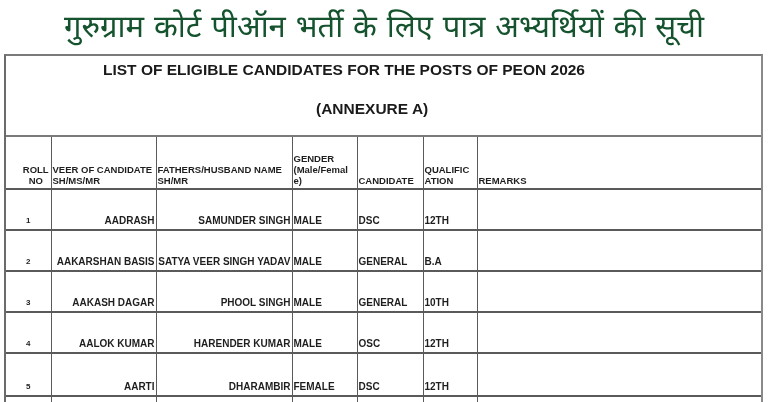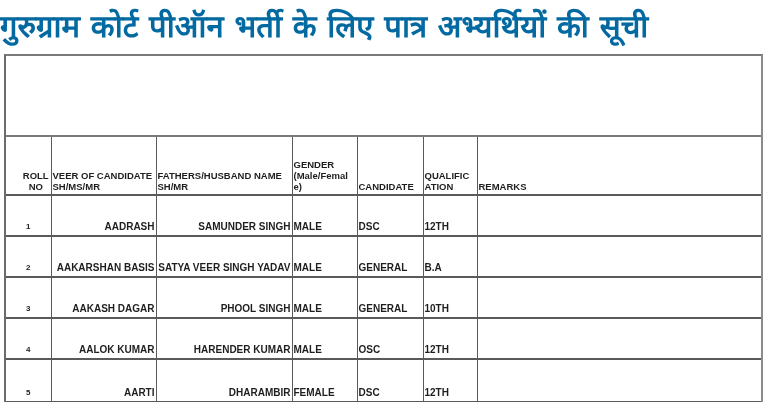--- a/index.html
+++ b/index.html
@@ -4,24 +4,24 @@
   <style>
     * { margin: 0; padding: 0; box-sizing: border-box; }
     html, body {
       width: 768px; height: 402px; overflow: hidden;
       background: #ffffff;
     }
     body { position: relative; font-family: "Liberation Sans", sans-serif; }
 
     .headline {
       position: absolute; left: 0; top: 0; width: 768px; height: 52px;
-      text-align: left;
-      color: #0369a1;
+      text-align: center;
+      color: #14532d;
       font-family: "DejaVu Sans", sans-serif;
-      font-weight: bold;
+      font-weight: normal;
       font-size: 31px;
       line-height: 52px;
       letter-spacing: 0px;
       white-space: nowrap;
     }
 
     .doc {
       position: absolute; left: 4px; top: 54px; width: 759px; height: 360px;
       border-left: 2px solid #6b6b6b;
       border-right: 2px solid #8a8a8a;
@@ -52,21 +52,21 @@
     }
     table.list th, table.list td {
       border-left: 1.5px solid #5a5a5a;
       border-bottom: 2px solid #5a5a5a;
       vertical-align: bottom;
       padding: 0 1px 2px 1px;
       overflow: hidden;
     }
     table.list th:first-child, table.list td:first-child { border-left: none; }
     table.list th {
-      height: 58px;
+      height: 52px;
       font-size: 9.5px;
       line-height: 11px;
       text-align: left;
       font-weight: bold;
       border-bottom: 2px solid #5a5a5a;
     }
     table.list th.c-roll { text-align: center; padding-left: 16px; }
     table.list td {
       height: 41px;
       font-size: 10px;
@@ -78,20 +78,22 @@
     table.list tr.last td { height: 43px; }
     table.list tr.stub td { height: 10px; border-bottom: none; }
   </style>
 </head>
 <body>
 
 <div class="headline">गुरुग्राम कोर्ट पीऑन भर्ती के लिए पात्र अभ्यर्थियों की सूची</div>
 
 <div class="doc">
   <div class="title-band">
+    <div class="t1">LIST OF ELIGIBLE CANDIDATES FOR THE POSTS OF PEON 2026</div>
+    <div class="t3">(ANNEXURE A)</div>
   </div>
 
   <table class="list">
     <colgroup>
       <col style="width:45px">
       <col style="width:105px">
       <col style="width:136px">
       <col style="width:65px">
       <col style="width:66px">
       <col style="width:54px">

